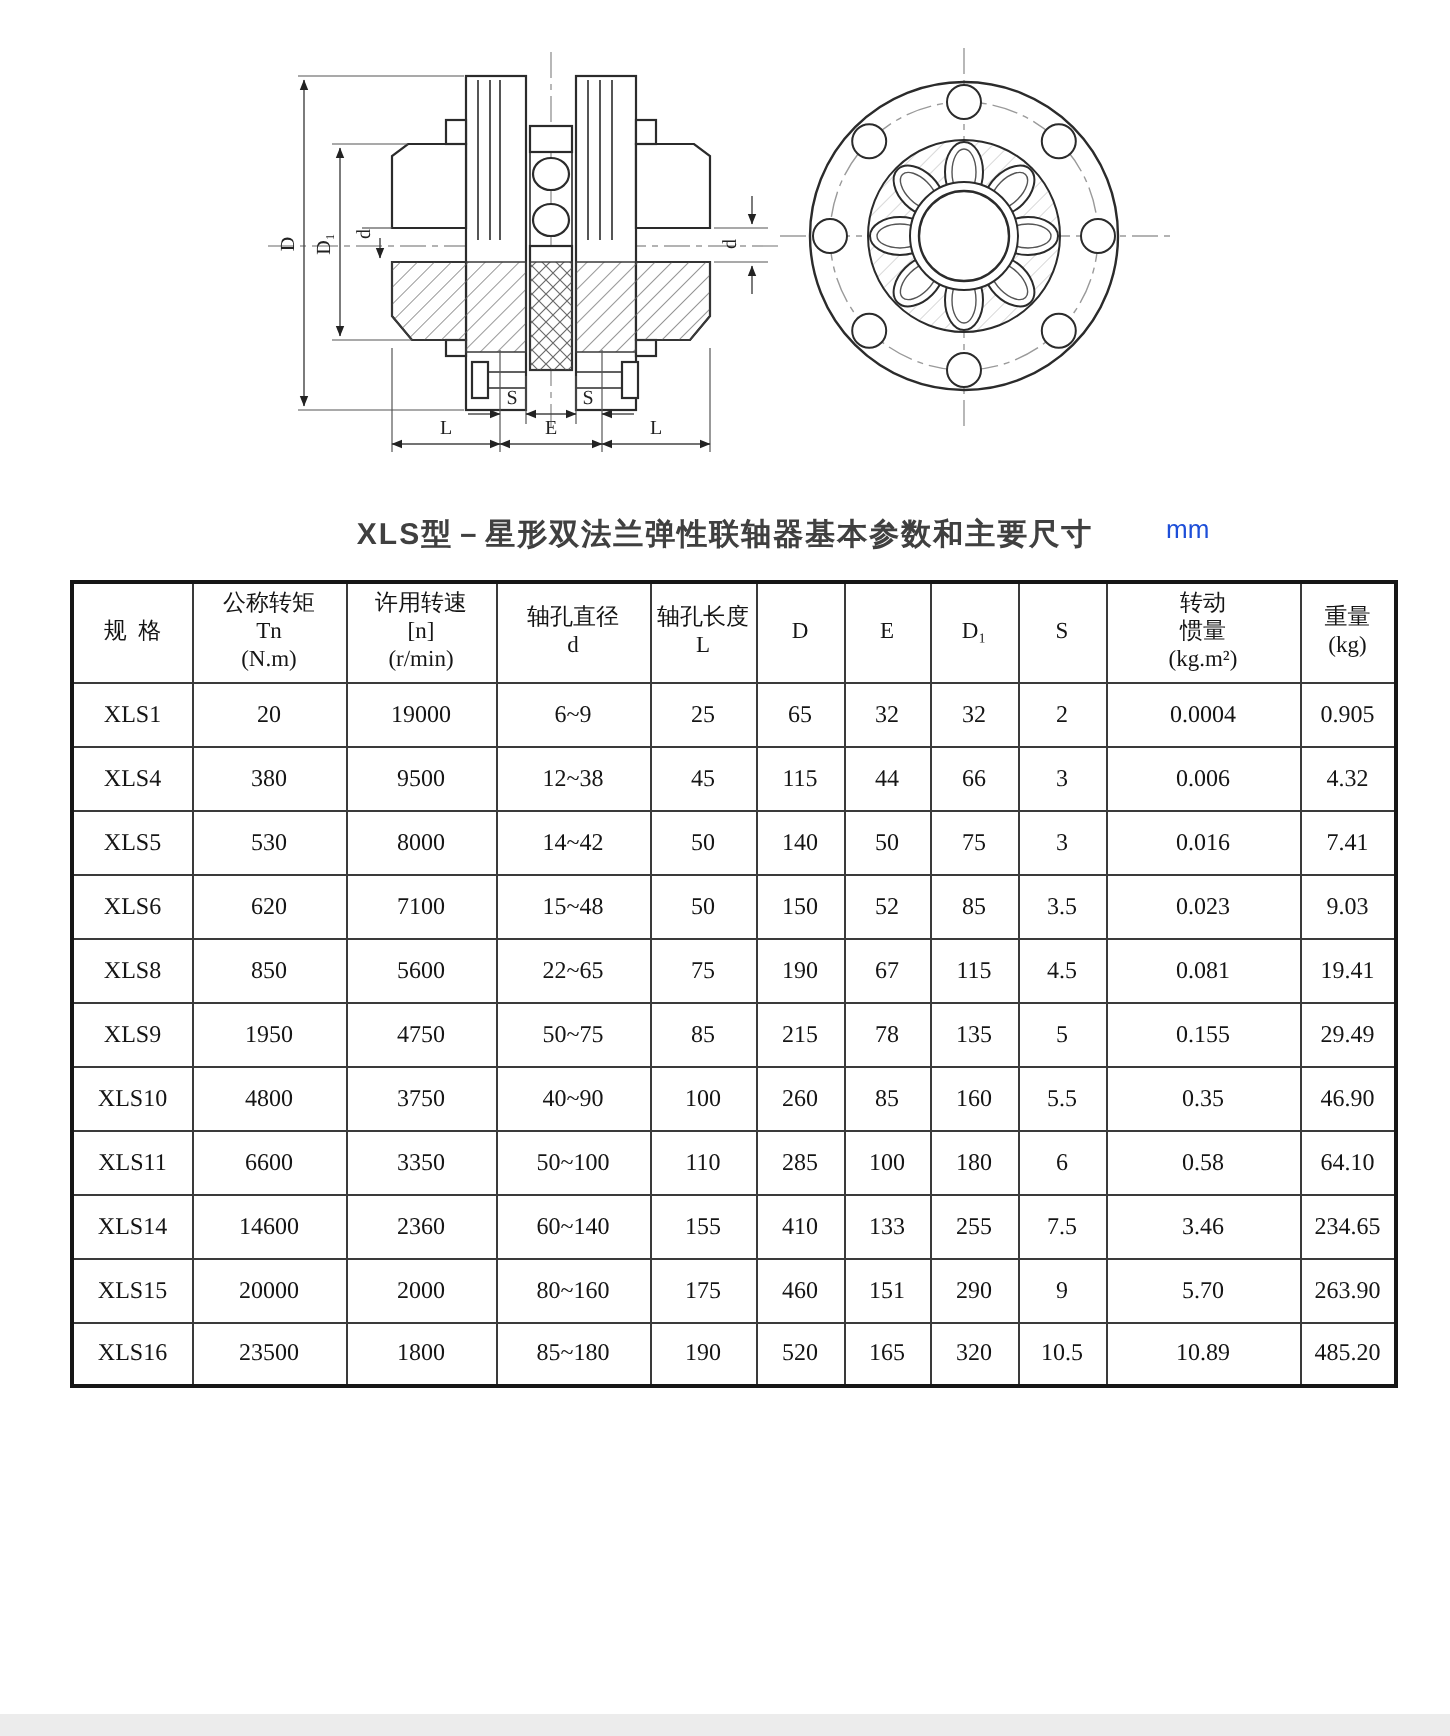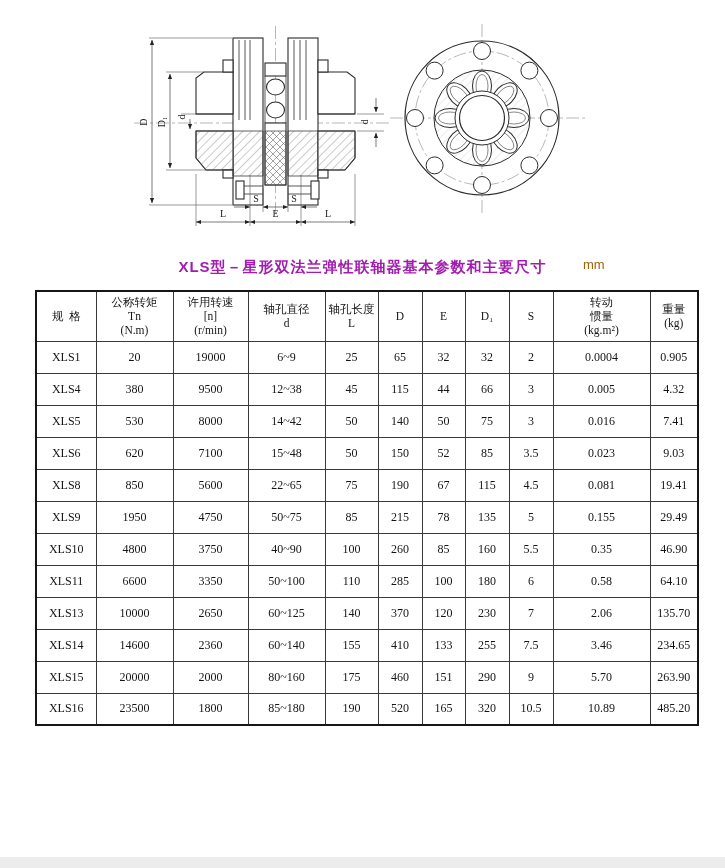--- a/index.html
+++ b/index.html
@@ -22,26 +22,26 @@
   .ext{fill:none;stroke:#555;stroke-width:0.6;}
   .dim{fill:none;stroke:#444;stroke-width:0.7;}
 
   
   .title-row{
     height:45px;position:relative;
     display:flex;align-items:center;justify-content:center;
   }
   .title-row h1{
     margin:0;font-family:"Liberation Sans", sans-serif;
-    font-size:15px;font-weight:bold;letter-spacing:1px;color:#a21caf;
+    font-size:15px;font-weight:bold;letter-spacing:1px;color:#404040;
   }
   .unit{
     position:absolute;left:583px;top:12px;
     font-family:"Liberation Sans", sans-serif;
-    font-size:13px;color:#a16207;
+    font-size:13px;color:#1d4ed8;
   }
 
   
   table.params{
     margin-left:35px;width:662px;
     border-collapse:collapse;table-layout:fixed;
     border:2px solid #161616;
     background:#fff;
   }
   table.params th, table.params td{
@@ -316,21 +316,21 @@
         <tr>
           <td>XLS4</td>
           <td>380</td>
           <td>9500</td>
           <td>12~38</td>
           <td>45</td>
           <td>115</td>
           <td>44</td>
           <td>66</td>
           <td>3</td>
-          <td>0.005</td>
+          <td>0.006</td>
           <td>4.32</td>
         </tr>
         <tr>
           <td>XLS5</td>
           <td>530</td>
           <td>8000</td>
           <td>14~42</td>
           <td>50</td>
           <td>140</td>
           <td>50</td>
@@ -398,33 +398,20 @@
           <td>50~100</td>
           <td>110</td>
           <td>285</td>
           <td>100</td>
           <td>180</td>
           <td>6</td>
           <td>0.58</td>
           <td>64.10</td>
         </tr>
         <tr>
-          <td>XLS13</td>
-          <td>10000</td>
-          <td>2650</td>
-          <td>60~125</td>
-          <td>140</td>
-          <td>370</td>
-          <td>120</td>
-          <td>230</td>
-          <td>7</td>
-          <td>2.06</td>
-          <td>135.70</td>
-        </tr>
-        <tr>
           <td>XLS14</td>
           <td>14600</td>
           <td>2360</td>
           <td>60~140</td>
           <td>155</td>
           <td>410</td>
           <td>133</td>
           <td>255</td>
           <td>7.5</td>
           <td>3.46</td>

